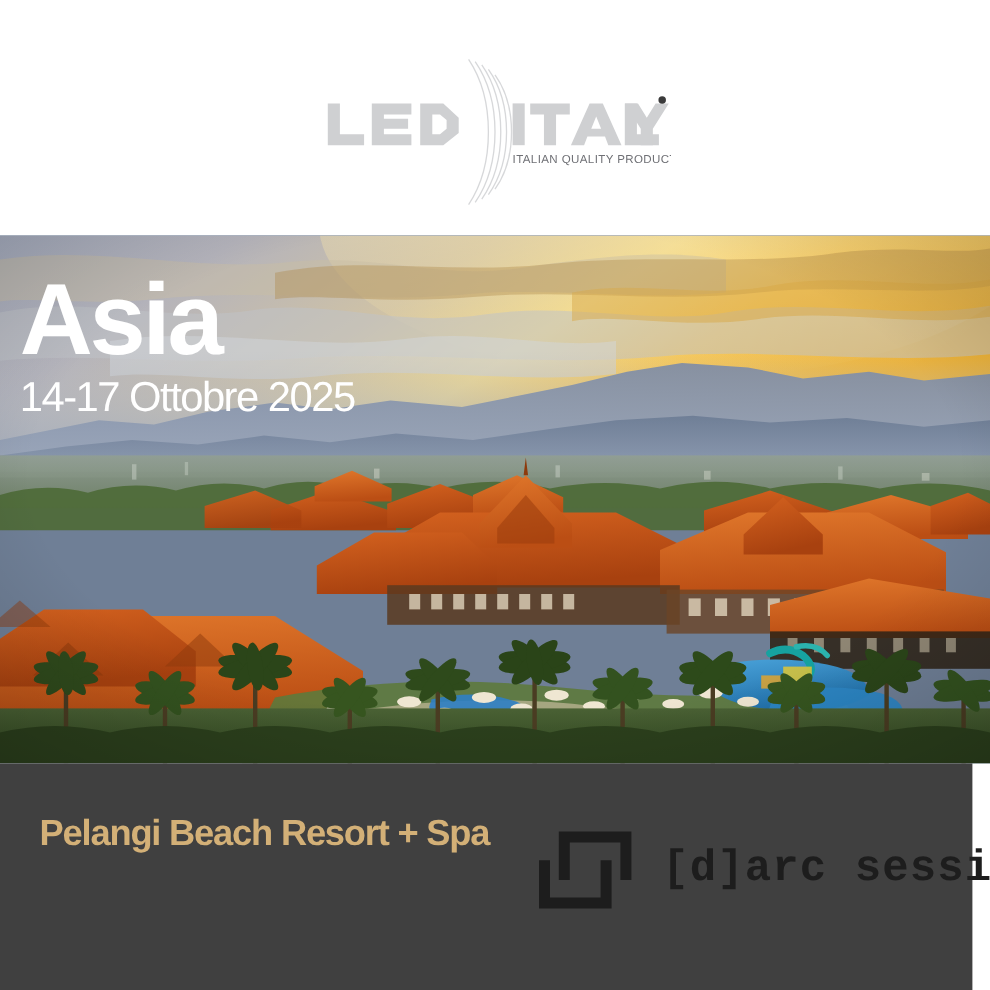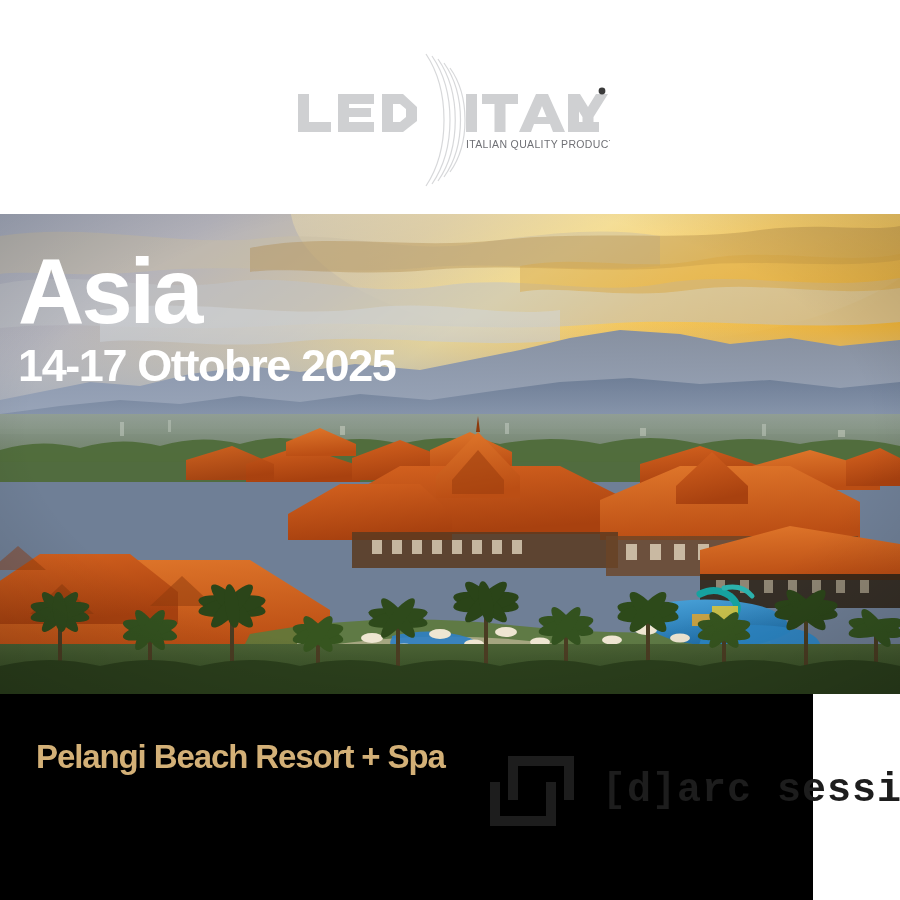--- a/index.html
+++ b/index.html
@@ -65,37 +65,37 @@
     font-weight: bold;
     font-size: 92px;
     line-height: 0.95;
     letter-spacing: -3px;
     color: #ffffff;
     margin: 0;
     padding: 0;
   }
   .subheadline {
     font-family: "Liberation Sans", sans-serif;
-    font-weight: bold;
-    font-size: 45px;
+    font-weight: normal;
+    font-size: 38px;
     line-height: 1.0;
     letter-spacing: -1.4px;
     color: #ffffff;
     margin: 8px 0 0 0;
     padding: 0;
   }
 
   
   .bottom-band {
     position: absolute;
     left: 0;
     top: 694px;
-    width: 813px;
+    width: 884px;
     height: 206px;
-    background: #000000;
+    background: #404040;
   }
   .venue-block {
     position: absolute;
     left: 36px;
     top: 42px;
     width: 440px;
   }
   .venue-line {
     font-family: "Liberation Sans", sans-serif;
     font-weight: bold;

